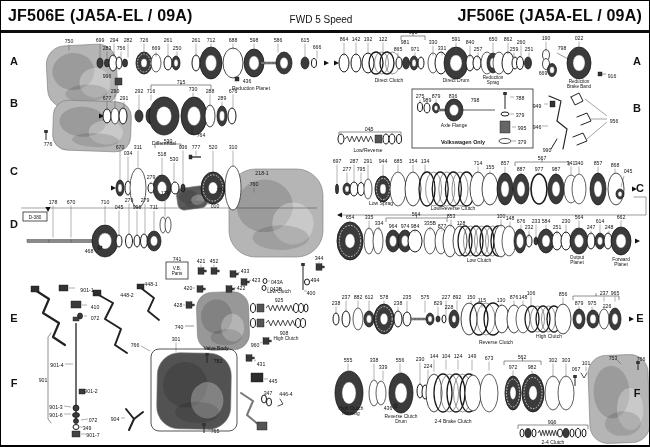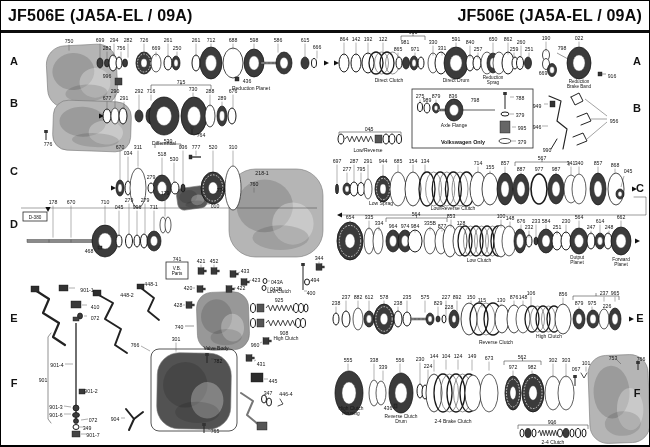--- a/index.html
+++ b/index.html
@@ -10,20 +10,21 @@
   .title-right{position:absolute;right:7px;top:6px;font-size:16px;font-weight:bold;letter-spacing:.2px;color:#0a0a0a;}
   .subtitle{position:absolute;left:250px;top:13px;width:140px;text-align:center;font-size:10px;color:#111;}
   .rule{position:absolute;left:0;top:29px;width:650px;height:3px;background:#0d0d0d;}
   svg.diagram{position:absolute;left:0;top:0;width:650px;height:447px;}
 </style>
 </head>
 <body>
 
 <div class="page">
   <div class="title-left">JF506E (JA5A-EL / 09A)</div>
+  <div class="subtitle">FWD 5 Speed</div>
   <div class="title-right">JF506E (JA5A-EL / 09A)</div>
   <div class="rule"></div>
   <svg class="diagram" viewBox="0 0 650 447">
       <g transform="rotate(-3 81 75)">
         <rect x="46" y="44" width="70" height="62" rx="18.599999999999998" fill="#b5b5b5" stroke="#787878" stroke-width="0.6"></rect>
         <ellipse cx="72.6" cy="70.03999999999999" rx="21" ry="18.599999999999998" fill="#000" opacity="0.14"></ellipse>
         <ellipse cx="93.6" cy="82.44" rx="15.4" ry="14.879999999999999" fill="#fff" opacity="0.28"></ellipse>
         <ellipse cx="84.5" cy="92.36" rx="21" ry="8.680000000000001" fill="#000" opacity="0.12"></ellipse>
       </g>
       <g transform="rotate(2 91 125)">

